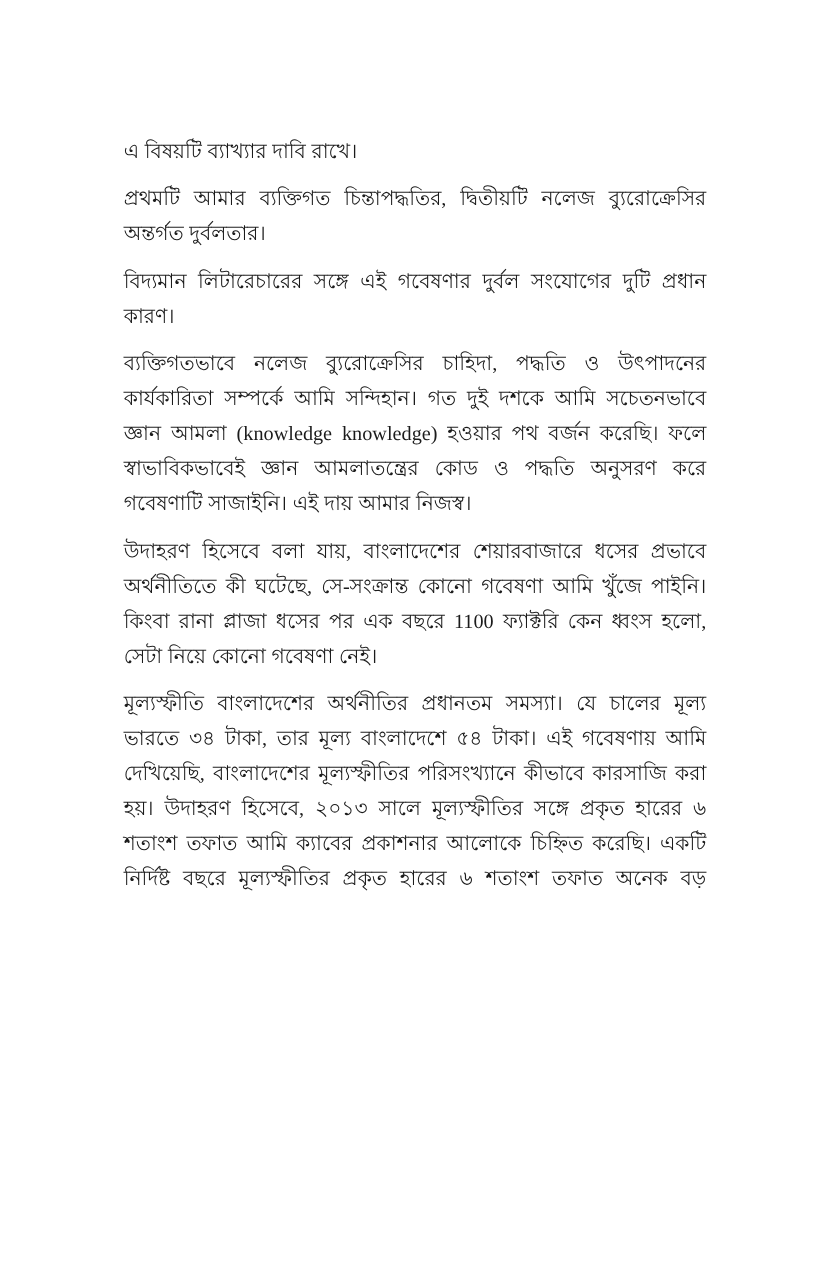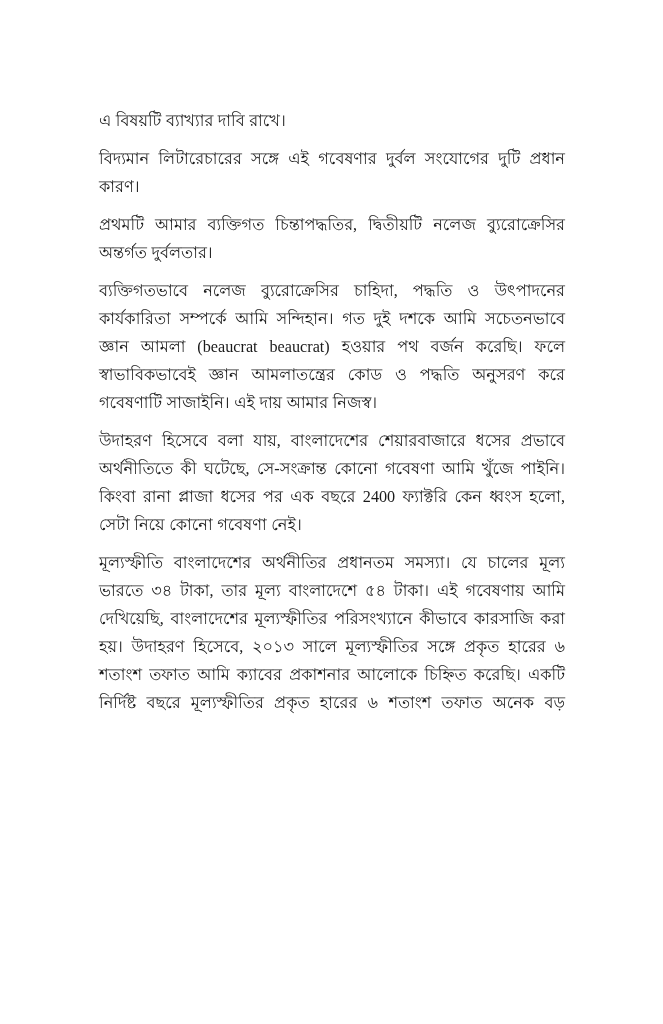--- a/index.html
+++ b/index.html
@@ -74,28 +74,28 @@
 </style>
 </head>
 <body>
 
 <div class="page">
 
   <div class="text-column">
 
     <p class="para no-justify-last">এ বিষয়টি ব্যাখ্যার দাবি রাখে।</p>
 
+    <p class="para no-justify-last">প্রথমটি আমার ব্যক্তিগত চিন্তাপদ্ধতির, দ্বিতীয়টি নলেজ ব্যুরোক্রেসির অন্তর্গত দুর্বলতার।</p>
+
     <p class="para no-justify-last">বিদ্যমান লিটারেচারের সঙ্গে এই গবেষণার দুর্বল সংযোগের দুটি প্রধান কারণ।</p>
 
-    <p class="para no-justify-last">প্রথমটি আমার ব্যক্তিগত চিন্তাপদ্ধতির, দ্বিতীয়টি নলেজ ব্যুরোক্রেসির অন্তর্গত দুর্বলতার।</p>
-
-    <p class="para no-justify-last">ব্যক্তিগতভাবে নলেজ ব্যুরোক্রেসির চাহিদা, পদ্ধতি ও উৎপাদনের কার্যকারিতা সম্পর্কে আমি সন্দিহান। গত দুই দশকে আমি সচেতনভাবে জ্ঞান আমলা (beaucrat beaucrat) হওয়ার পথ বর্জন করেছি। ফলে স্বাভাবিকভাবেই জ্ঞান আমলাতন্ত্রের কোড ও পদ্ধতি অনুসরণ করে গবেষণাটি সাজাইনি। এই দায় আমার নিজস্ব।</p>
+    <p class="para no-justify-last">ব্যক্তিগতভাবে নলেজ ব্যুরোক্রেসির চাহিদা, পদ্ধতি ও উৎপাদনের কার্যকারিতা সম্পর্কে আমি সন্দিহান। গত দুই দশকে আমি সচেতনভাবে জ্ঞান আমলা (knowledge knowledge) হওয়ার পথ বর্জন করেছি। ফলে স্বাভাবিকভাবেই জ্ঞান আমলাতন্ত্রের কোড ও পদ্ধতি অনুসরণ করে গবেষণাটি সাজাইনি। এই দায় আমার নিজস্ব।</p>
 
 
-    <p class="para no-justify-last">উদাহরণ হিসেবে বলা যায়, বাংলাদেশের শেয়ারবাজারে ধসের প্রভাবে অর্থনীতিতে কী ঘটেছে, সে-সংক্রান্ত কোনো গবেষণা আমি খুঁজে পাইনি। কিংবা রানা প্লাজা ধসের পর এক বছরে 2400 ফ্যাক্টরি কেন ধ্বংস হলো, সেটা নিয়ে কোনো গবেষণা নেই।</p>
+    <p class="para no-justify-last">উদাহরণ হিসেবে বলা যায়, বাংলাদেশের শেয়ারবাজারে ধসের প্রভাবে অর্থনীতিতে কী ঘটেছে, সে-সংক্রান্ত কোনো গবেষণা আমি খুঁজে পাইনি। কিংবা রানা প্লাজা ধসের পর এক বছরে 1100 ফ্যাক্টরি কেন ধ্বংস হলো, সেটা নিয়ে কোনো গবেষণা নেই।</p>
 
 
 
     <p class="para full-last">মূল্যস্ফীতি বাংলাদেশের অর্থনীতির প্রধানতম সমস্যা। যে চালের মূল্য ভারতে ৩৪ টাকা, তার মূল্য বাংলাদেশে ৫৪ টাকা। এই গবেষণায় আমি দেখিয়েছি, বাংলাদেশের মূল্যস্ফীতির পরিসংখ্যানে কীভাবে কারসাজি করা হয়। উদাহরণ হিসেবে, ২০১৩ সালে মূল্যস্ফীতির সঙ্গে প্রকৃত হারের ৬ শতাংশ তফাত আমি ক্যাবের প্রকাশনার আলোকে চিহ্নিত করেছি। একটি নির্দিষ্ট বছরে মূল্যস্ফীতির প্রকৃত হারের ৬ শতাংশ তফাত অনেক বড়</p>
 
   </div>
 
   <div class="footer">
     <span class="pg-num">১৮</span><span class="pg-sep">•</span><span class="pg-title">উন্নয়ন বিভ্রম</span>
   </div>

